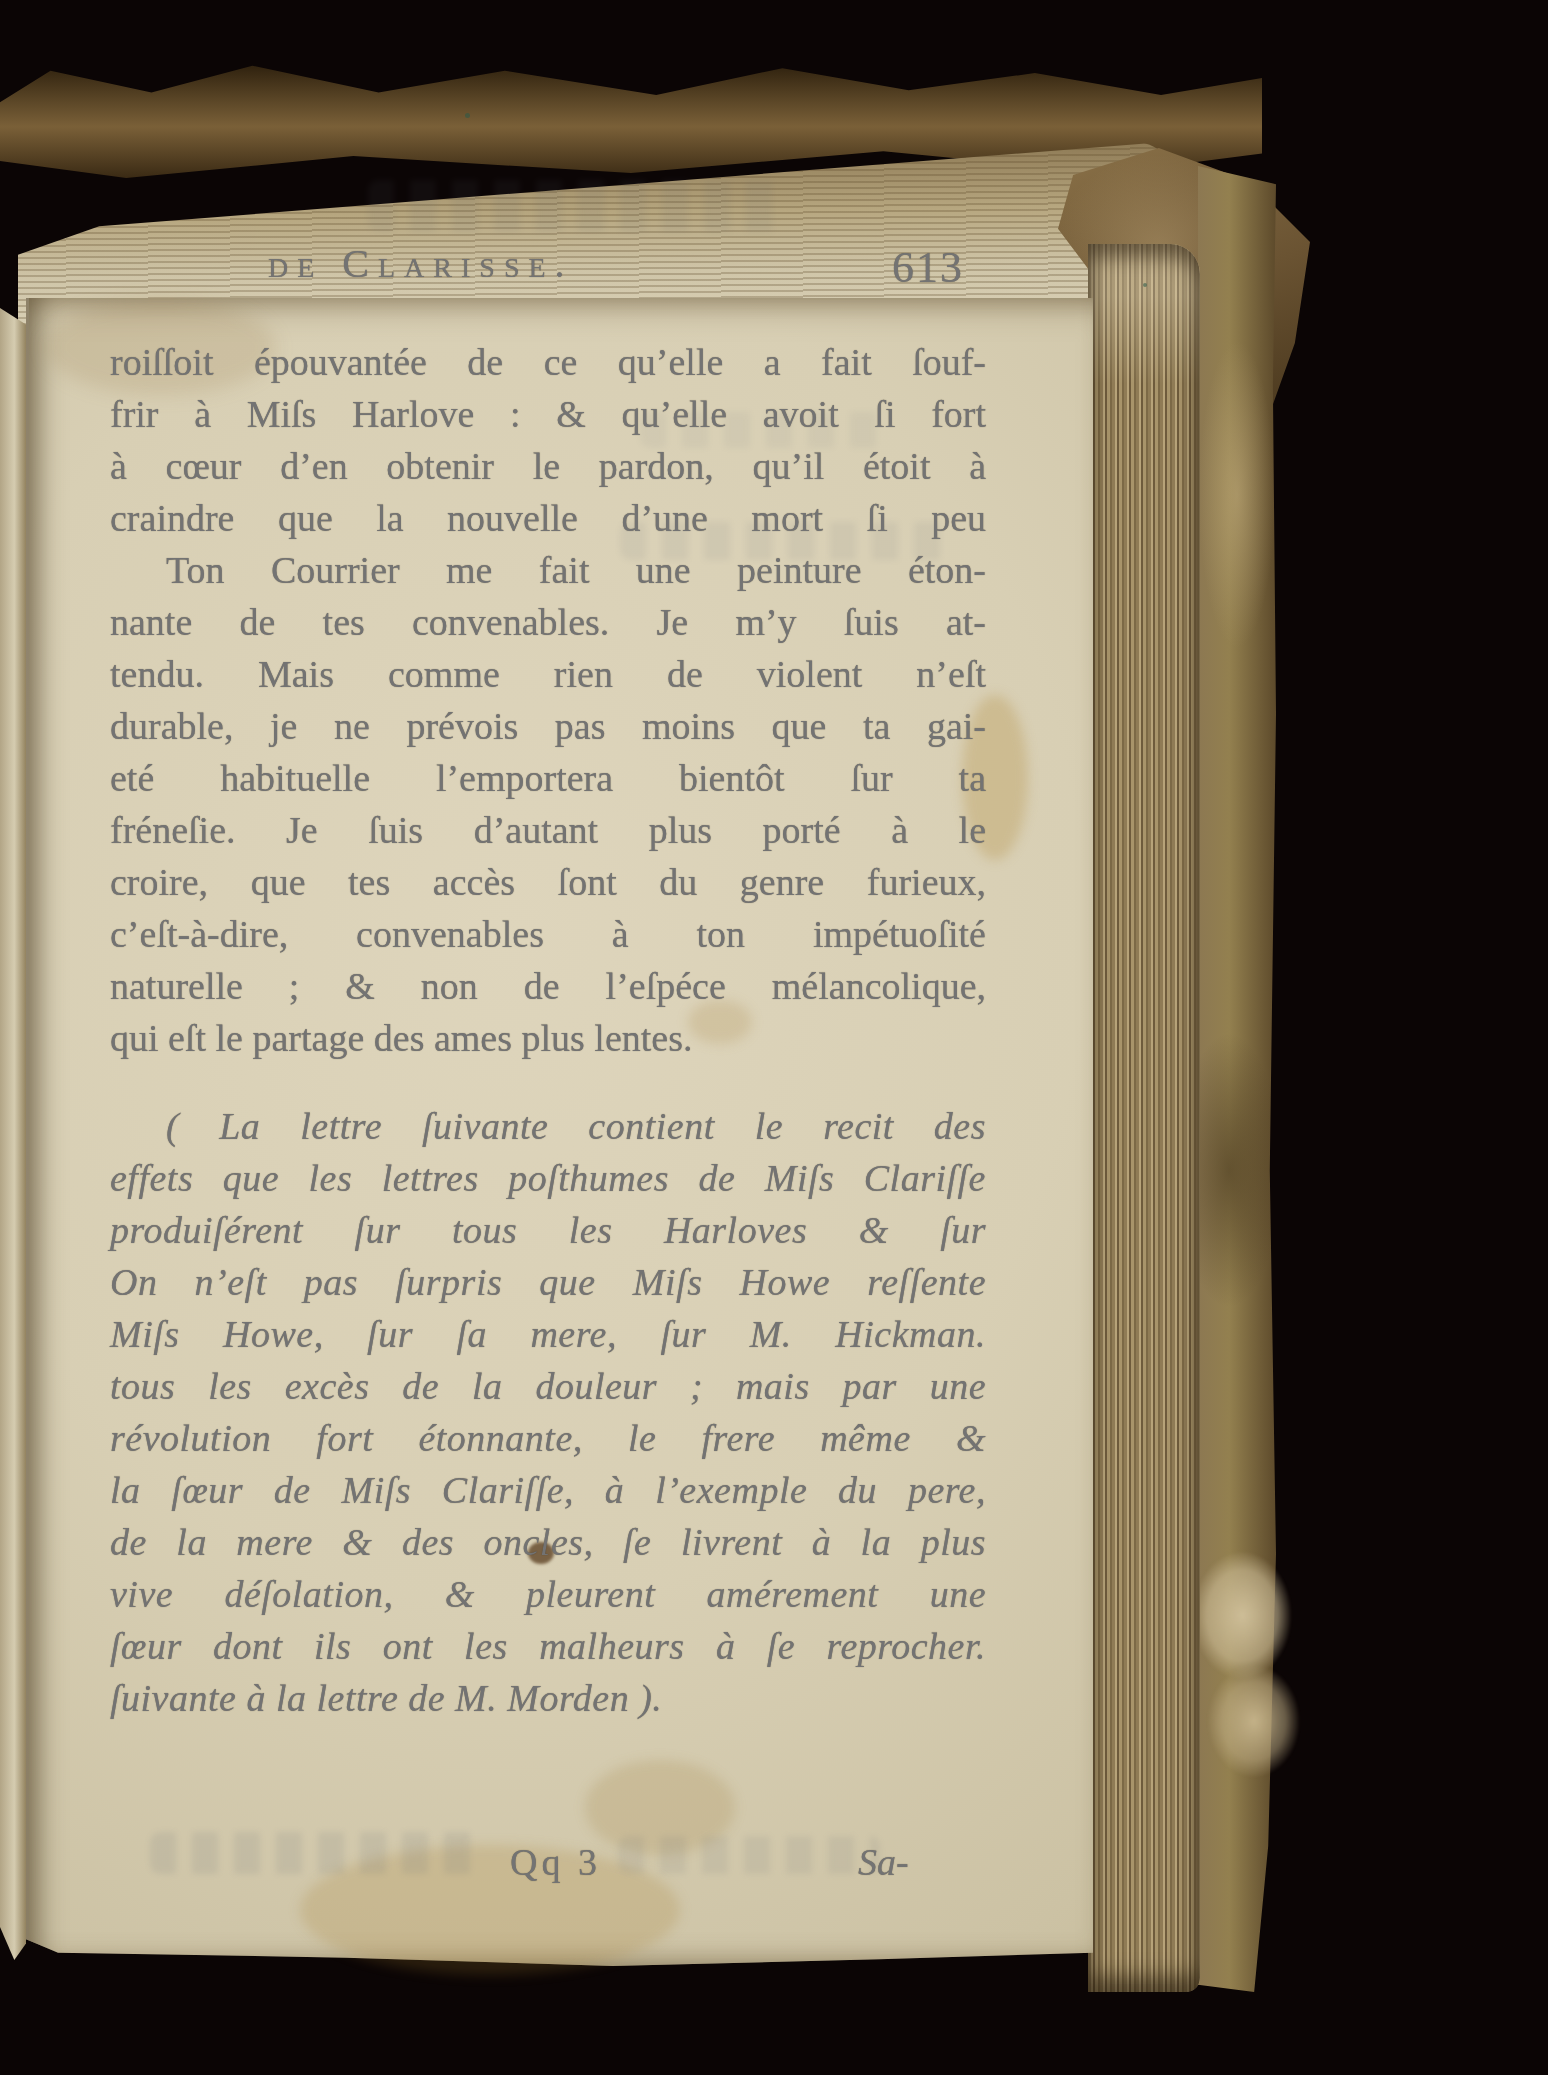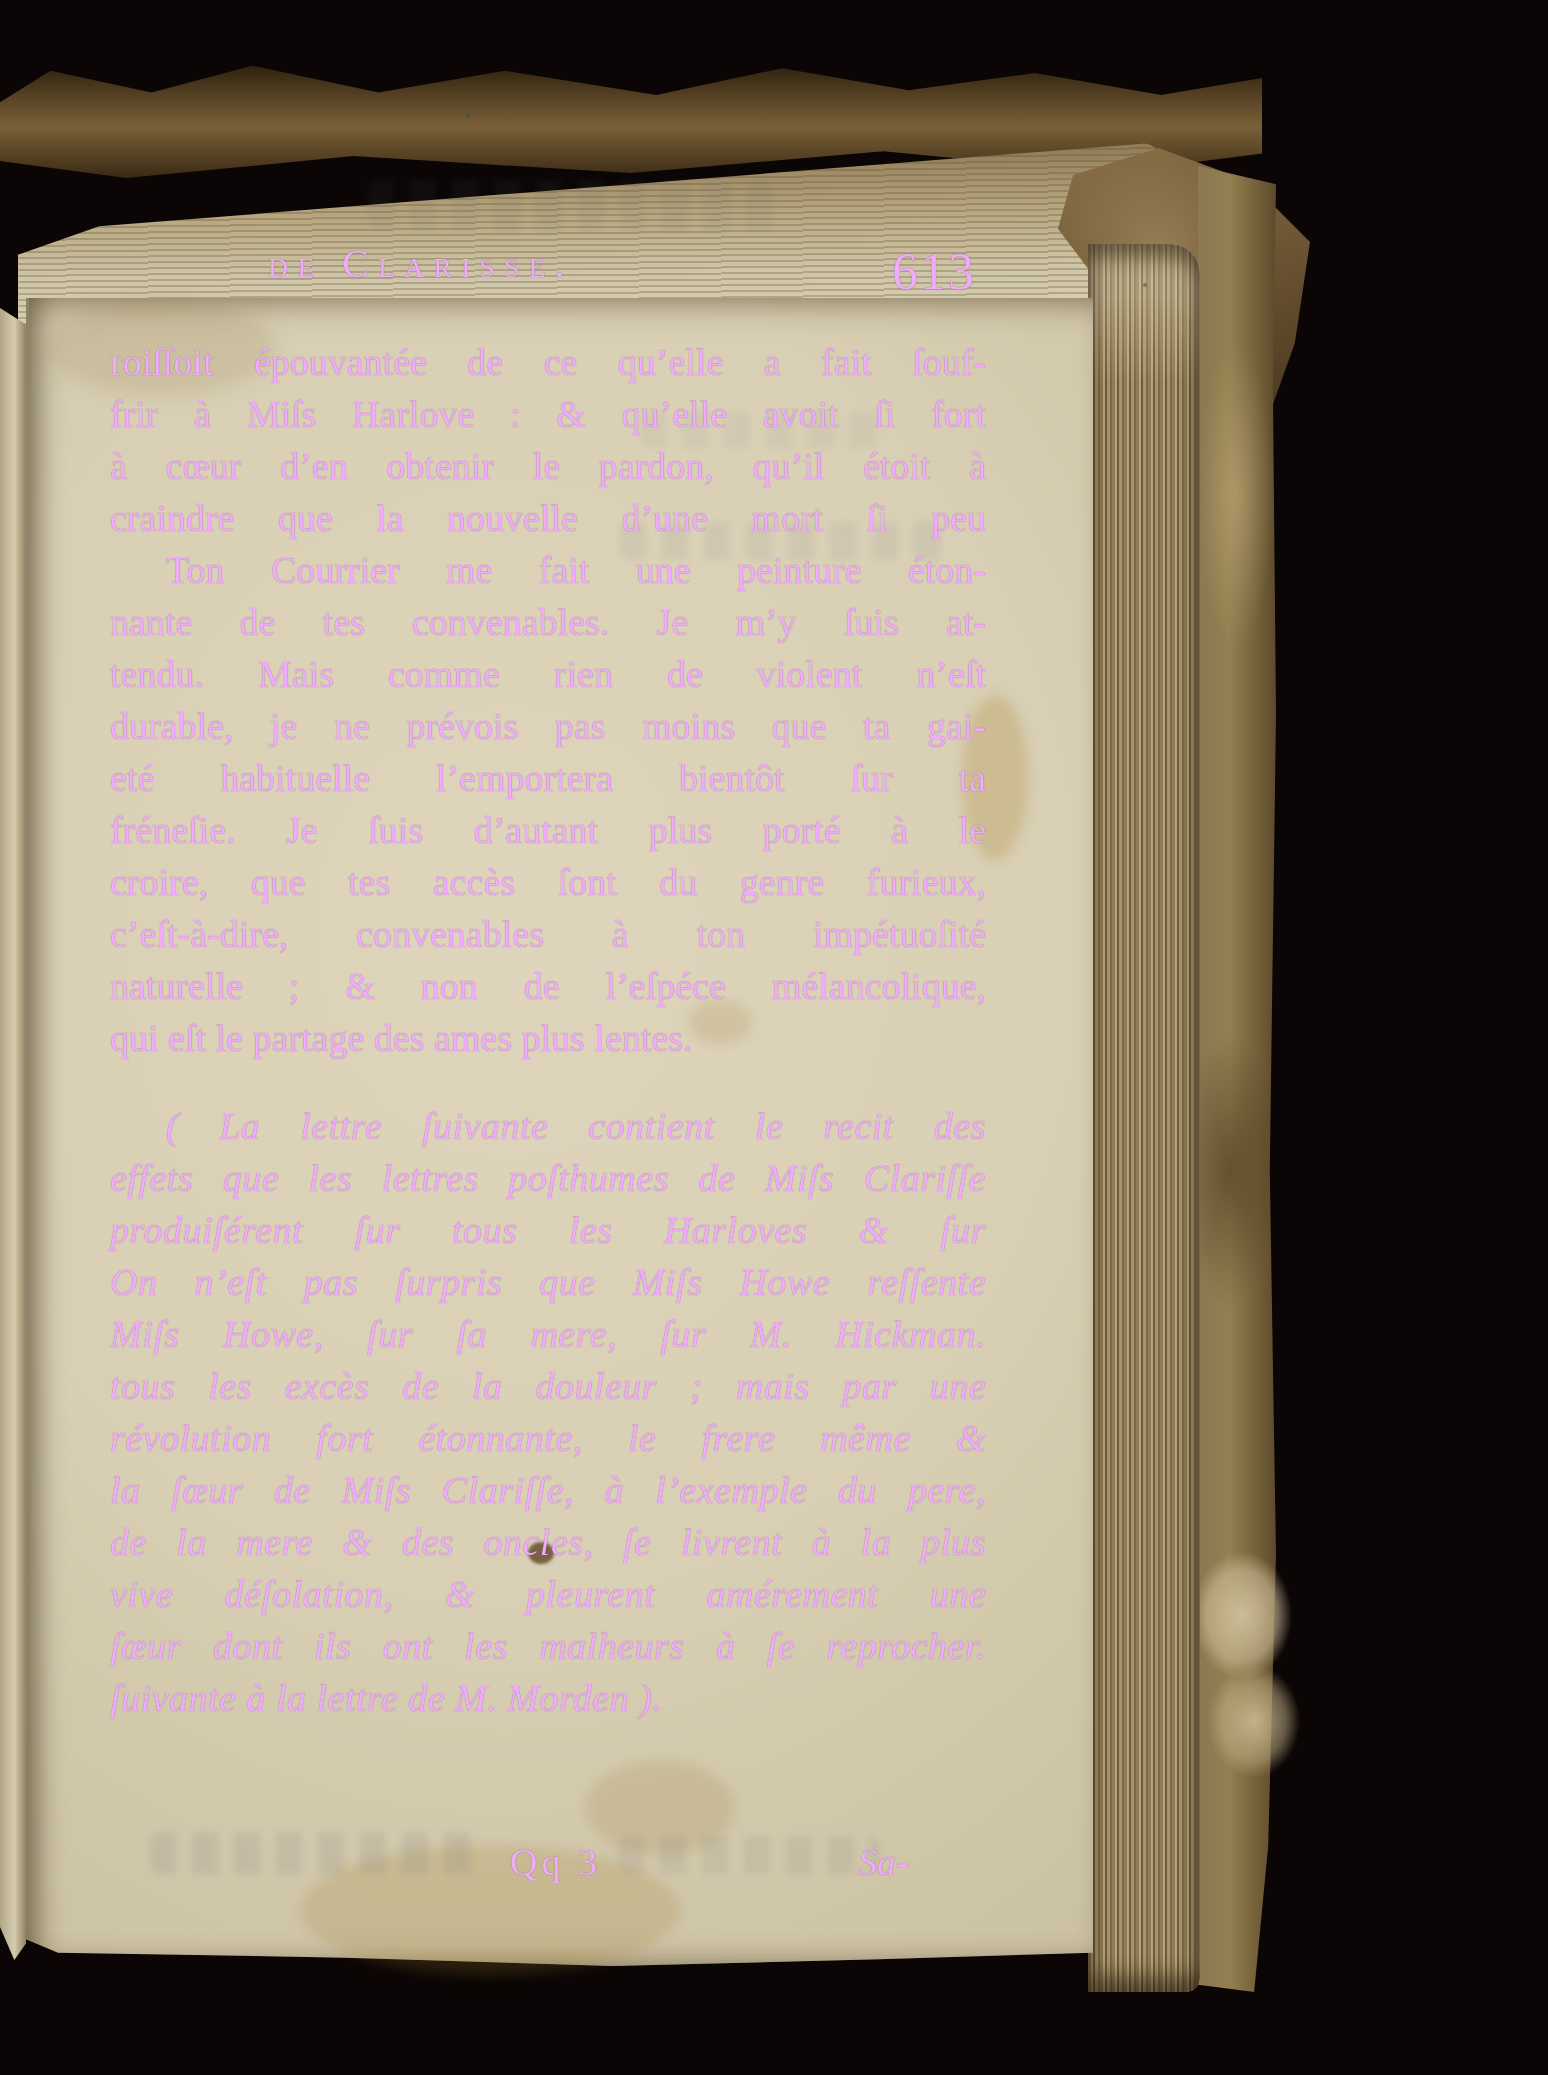--- a/index.html
+++ b/index.html
@@ -56,25 +56,25 @@
   .ghost{background:repeating-linear-gradient(90deg,rgba(98,104,112,.4) 0 26px,rgba(0,0,0,0) 26px 42px);
          opacity:.22;filter:blur(3px);border-radius:10px;}
   .g1{left:368px;top:180px;width:420px;height:52px;}
   .g2{left:620px;top:522px;width:330px;height:38px;}
   .g3{left:640px;top:412px;width:250px;height:36px;opacity:.16;}
   .g4{left:150px;top:1832px;width:330px;height:42px;opacity:.3;}
   .g5{left:618px;top:1836px;width:262px;height:38px;opacity:.26;}
   .speck{width:5px;height:5px;border-radius:50%;background:#2a5a49;opacity:.55;}
   .sp1{left:465px;top:113px;} .sp2{left:1143px;top:283px;width:4px;height:4px;}
   
-  .ink{color:#f0abfc;text-shadow:0 0 1px rgba(50,40,22,.55);}
+  .ink{color:#737373;text-shadow:0 0 1px rgba(50,40,22,.55);}
   .header{position:absolute;left:110px;top:240px;width:876px;height:60px;}
   .header .title{position:absolute;left:158px;top:0;font-size:40px;font-variant:small-caps;
                  letter-spacing:9px;}
-  .header .pagenum{position:absolute;left:782px;top:2px;font-size:52px;letter-spacing:2px;}
+  .header .pagenum{position:absolute;left:782px;top:2px;font-size:44px;letter-spacing:2px;}
   .textblock{position:absolute;left:110px;top:336px;width:876px;}
   .line{height:52px;line-height:52px;font-size:38px;text-align:justify;text-align-last:justify;}
   .line.last{text-align-last:left;}
   .line.indent{padding-left:56px;}
   .para.italic .line{font-style:italic;letter-spacing:.5px;}
   .para.gap{margin-top:36px;}
   .footer{position:absolute;left:110px;top:1840px;width:876px;height:56px;font-size:38px;}
   .footer .sig{position:absolute;left:400px;letter-spacing:4px;text-align:right;}
   .footer .catch{position:absolute;left:748px;font-style:italic;}
 </style>

